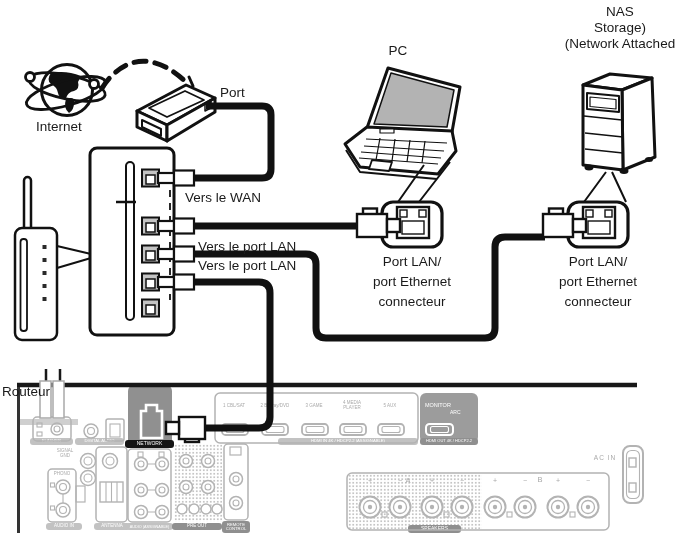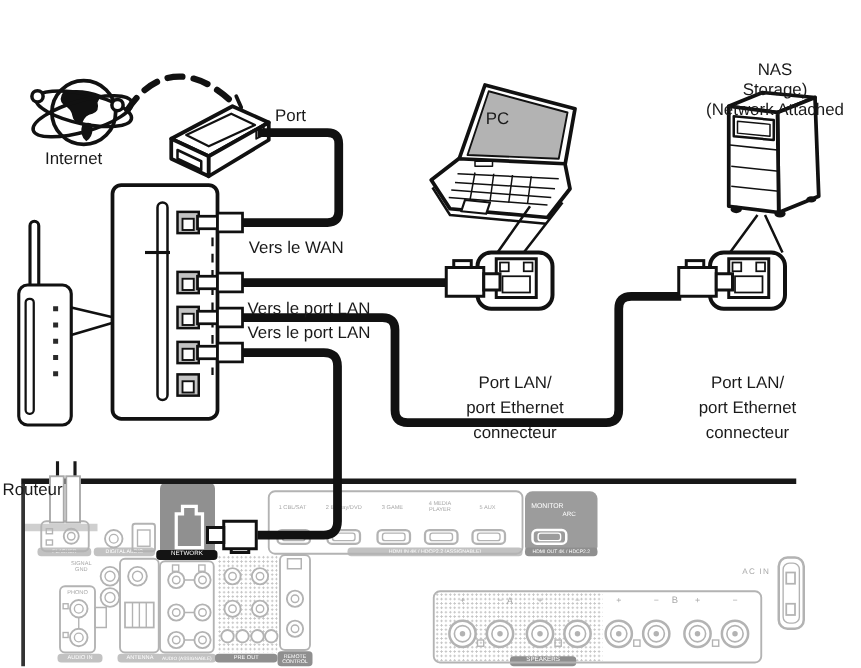--- a/index.html
+++ b/index.html
@@ -2,21 +2,21 @@
 <html><head>
 <meta charset="utf-8">
 <style>
   html,body{margin:0;padding:0;background:#fff;}
   #stage{position:relative;width:689px;height:534px;background:#ffffff;overflow:hidden;
          font-family:"Liberation Sans",sans-serif;}
   #stage .abs{position:absolute;}
   svg{position:absolute;left:0;top:0;z-index:5;}
   .lbl{position:absolute;z-index:8;color:#1a1a1a;font-size:13.5px;line-height:1.2;
        font-family:"Liberation Sans",sans-serif;white-space:nowrap;}
-  .lbl.center{text-align:center;white-space:normal;margin-top:44px;}
+  .lbl.center{text-align:center;white-space:normal;}
   .tiny{position:absolute;z-index:2;color:#a9a9a9;font-family:"Liberation Sans",sans-serif;
         text-align:center;line-height:1.15;white-space:nowrap;}
   .bar{position:absolute;z-index:2;background:#c2c2c2;color:#ffffff;border-radius:3px;
        font-family:"Liberation Sans",sans-serif;text-align:center;overflow:hidden;
        display:flex;align-items:center;justify-content:center;line-height:1.05;}
   .bar.dark{background:#8f8f8f;}
   .bar.black{background:#141414;}
   .mesh{position:absolute;z-index:1;
         background-image:radial-gradient(circle,#c5c5c5 0.8px,rgba(0,0,0,0) 0.95px);
         background-size:3.5px 3.5px;}
@@ -412,21 +412,21 @@
 
   <div class="lbl" style="left:36px;top:119px;">Internet</div>
   <div class="lbl" style="left:220px;top:85px;">Port</div>
   <div class="lbl center" style="left:382px;top:43px;width:32px;">PC</div>
   <div class="lbl center" style="left:550px;top:4px;width:140px;">
     <div>NAS</div>
     <div>Storage)</div>
     <div>(Network Attached</div>
   </div>
   <div class="lbl" style="left:2px;top:344px;margin-top:40px;">Routeur</div>
-  <div class="lbl" style="left:199px;top:190px;">Vers le WAN</div>
+  <div class="lbl" style="left:185px;top:190px;">Vers le WAN</div>
   <div class="lbl" style="left:198px;top:239px;">Vers le port LAN</div>
   <div class="lbl" style="left:198px;top:258px;">Vers le port LAN</div>
   <div class="lbl center" style="left:347px;top:252px;width:130px;line-height:1.48;">
     <div>Port LAN/</div>
     <div>port Ethernet</div>
     <div>connecteur</div>
   </div>
   <div class="lbl center" style="left:533px;top:252px;width:130px;line-height:1.48;">
     <div>Port LAN/</div>
     <div>port Ethernet</div>

